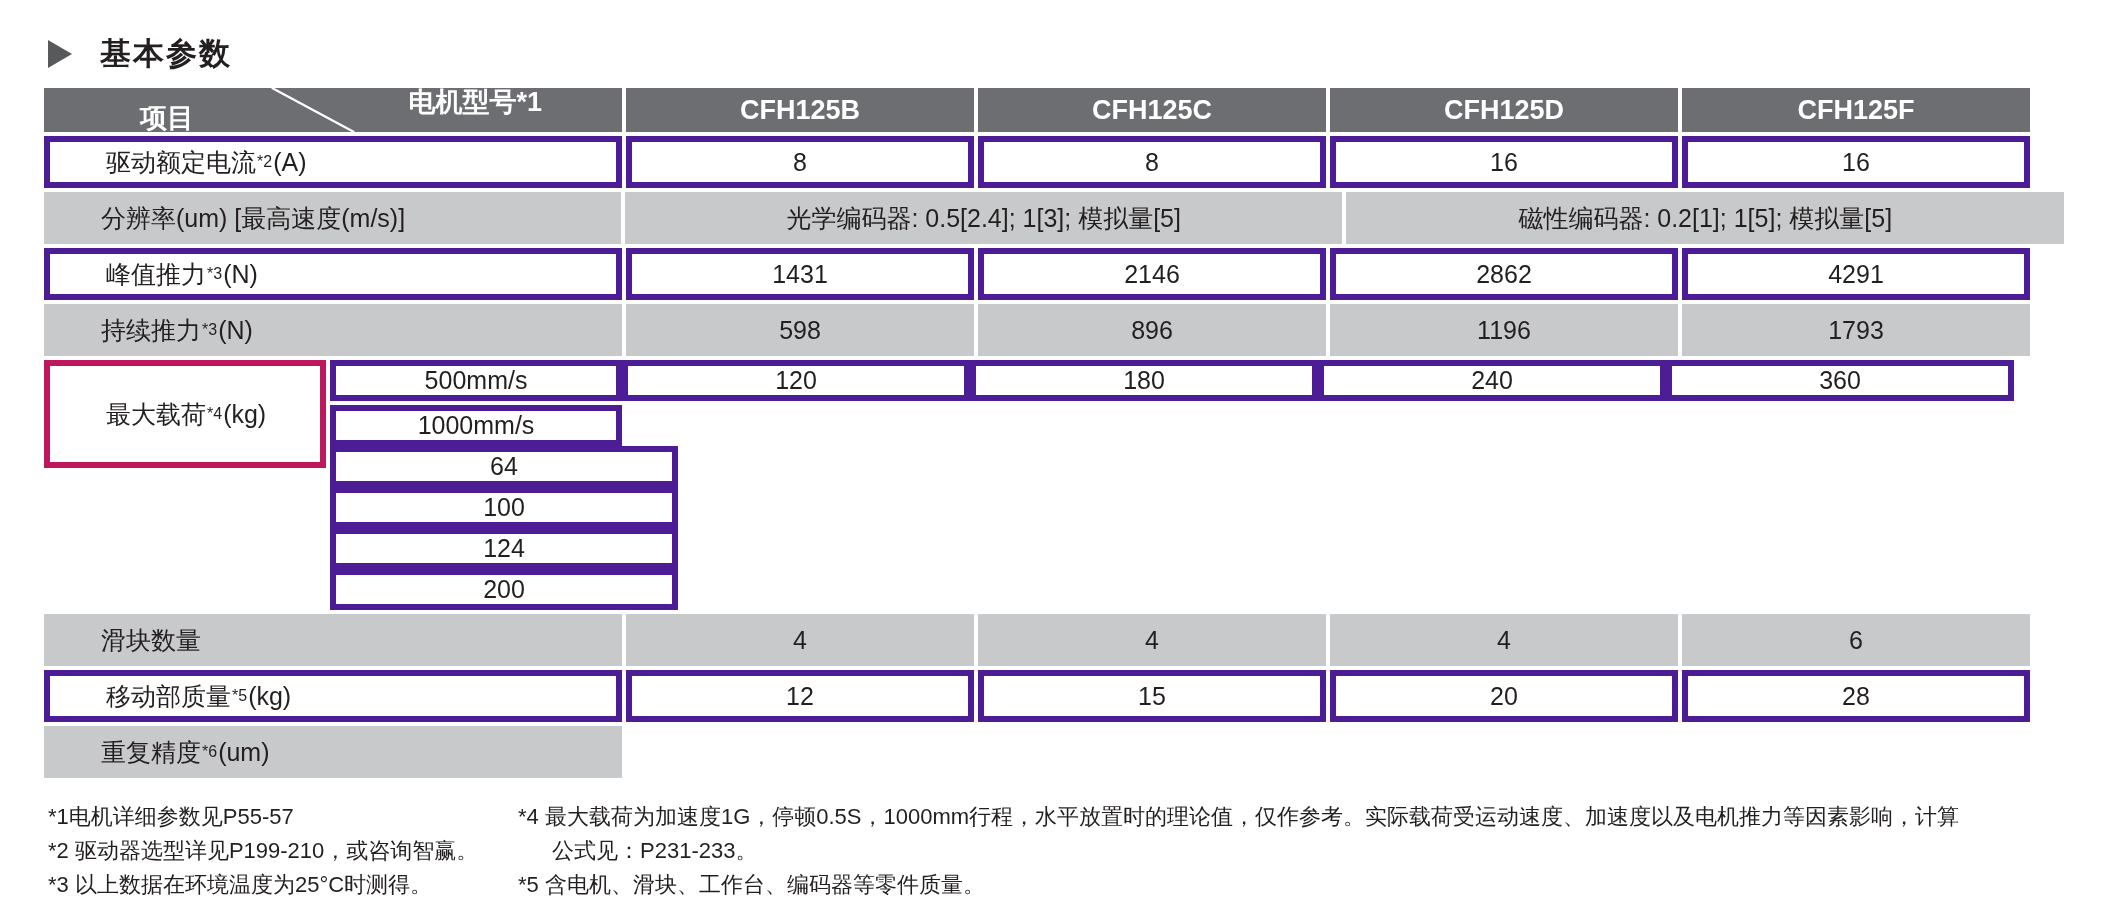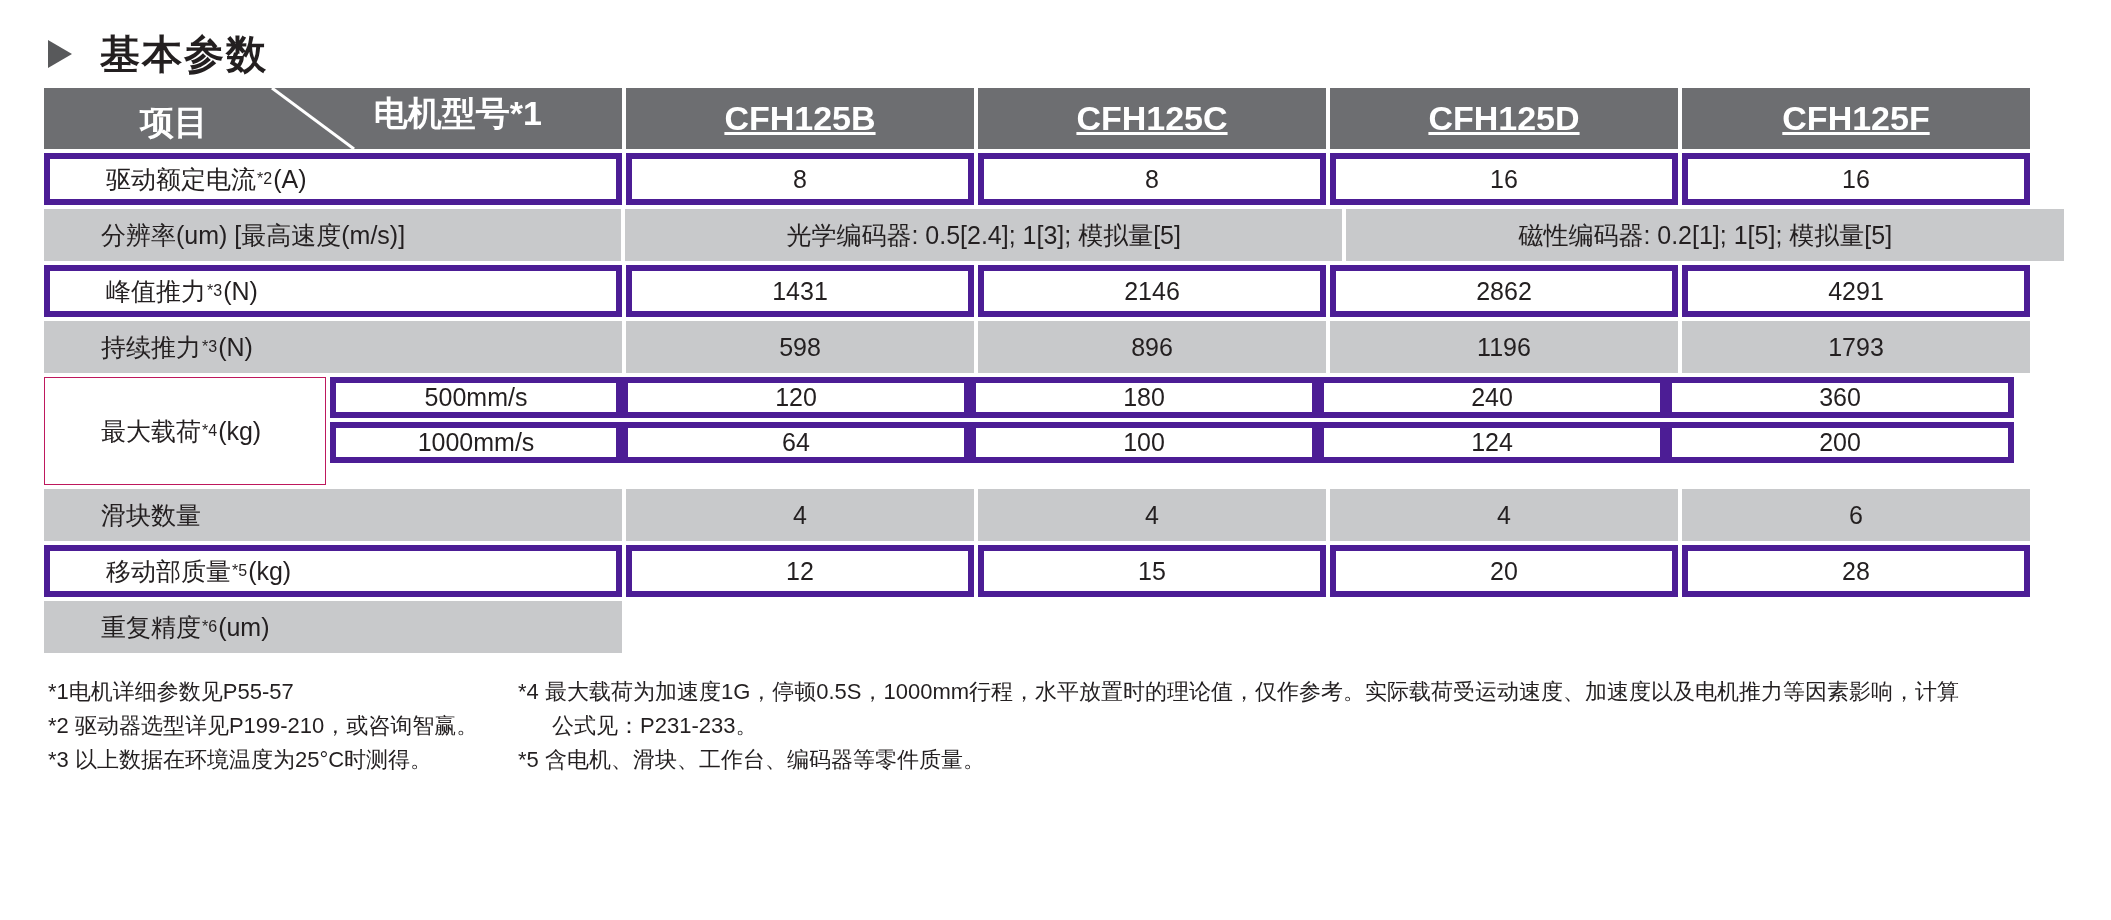--- a/index.html
+++ b/index.html
@@ -33,21 +33,21 @@
   }
   .title-arrow {
     width: 0;
     height: 0;
     border-top: 14px solid transparent;
     border-bottom: 14px solid transparent;
     border-left: 24px solid #58595b;
     margin-right: 28px;
   }
   .title-text {
-    font-size: 40px;
+    font-size: 31px;
     font-weight: bold;
     letter-spacing: 2px;
     color: #231f20;
   }
 
   
   .table {
     margin-top: 8px;
     width: 2020px;
   }
@@ -63,23 +63,22 @@
     justify-content: center;
     font-size: 25px;
     color: #231f20;
     padding: 0 6px;
     text-align: center;
   }
   .head .cell {
     background: #6d6e71;
     color: #ffffff;
     font-weight: bold;
-    font-size: 34px;
-    height: 61px;
-    text-decoration: underline;
+    font-size: 27px;
+    height: 44px;
   }
   .head .cell + .cell { margin-left: 4px; }
 
   .c-item   { width: 578px; }
   .c-data   { width: 348px; }
 
   .head .c-itemmodel {
     width: 578px;
     position: relative;
     justify-content: flex-start;
@@ -126,31 +125,31 @@
 
   
   .maxload-wrap {
     display: flex;
     align-items: stretch;
     margin-bottom: 4px;
   }
   .maxload-label {
     width: 282px;
     box-sizing: border-box;
-    border: 1px solid #be185d;
+    border: 6px solid #be185d;
     background: #ffffff;
     display: flex;
     align-items: center;
     padding-left: 56px;
     font-size: 25px;
     height: 108px;
   }
   .maxload-right { display: flex; flex-direction: column; margin-left: 4px; }
   .maxload-right .row { margin-bottom: 4px; border-radius: 6px; }
-  .maxload-right .row:last-child { margin-bottom: 0; }
+  .maxload-right .row:last-child { margin-bottom: 0; flex-direction: column; }
   .c-speed { width: 292px; }
 
   
   .notes {
     display: flex;
     margin-top: 22px;
     font-size: 22px;
     line-height: 1.55;
     color: #231f20;
   }

